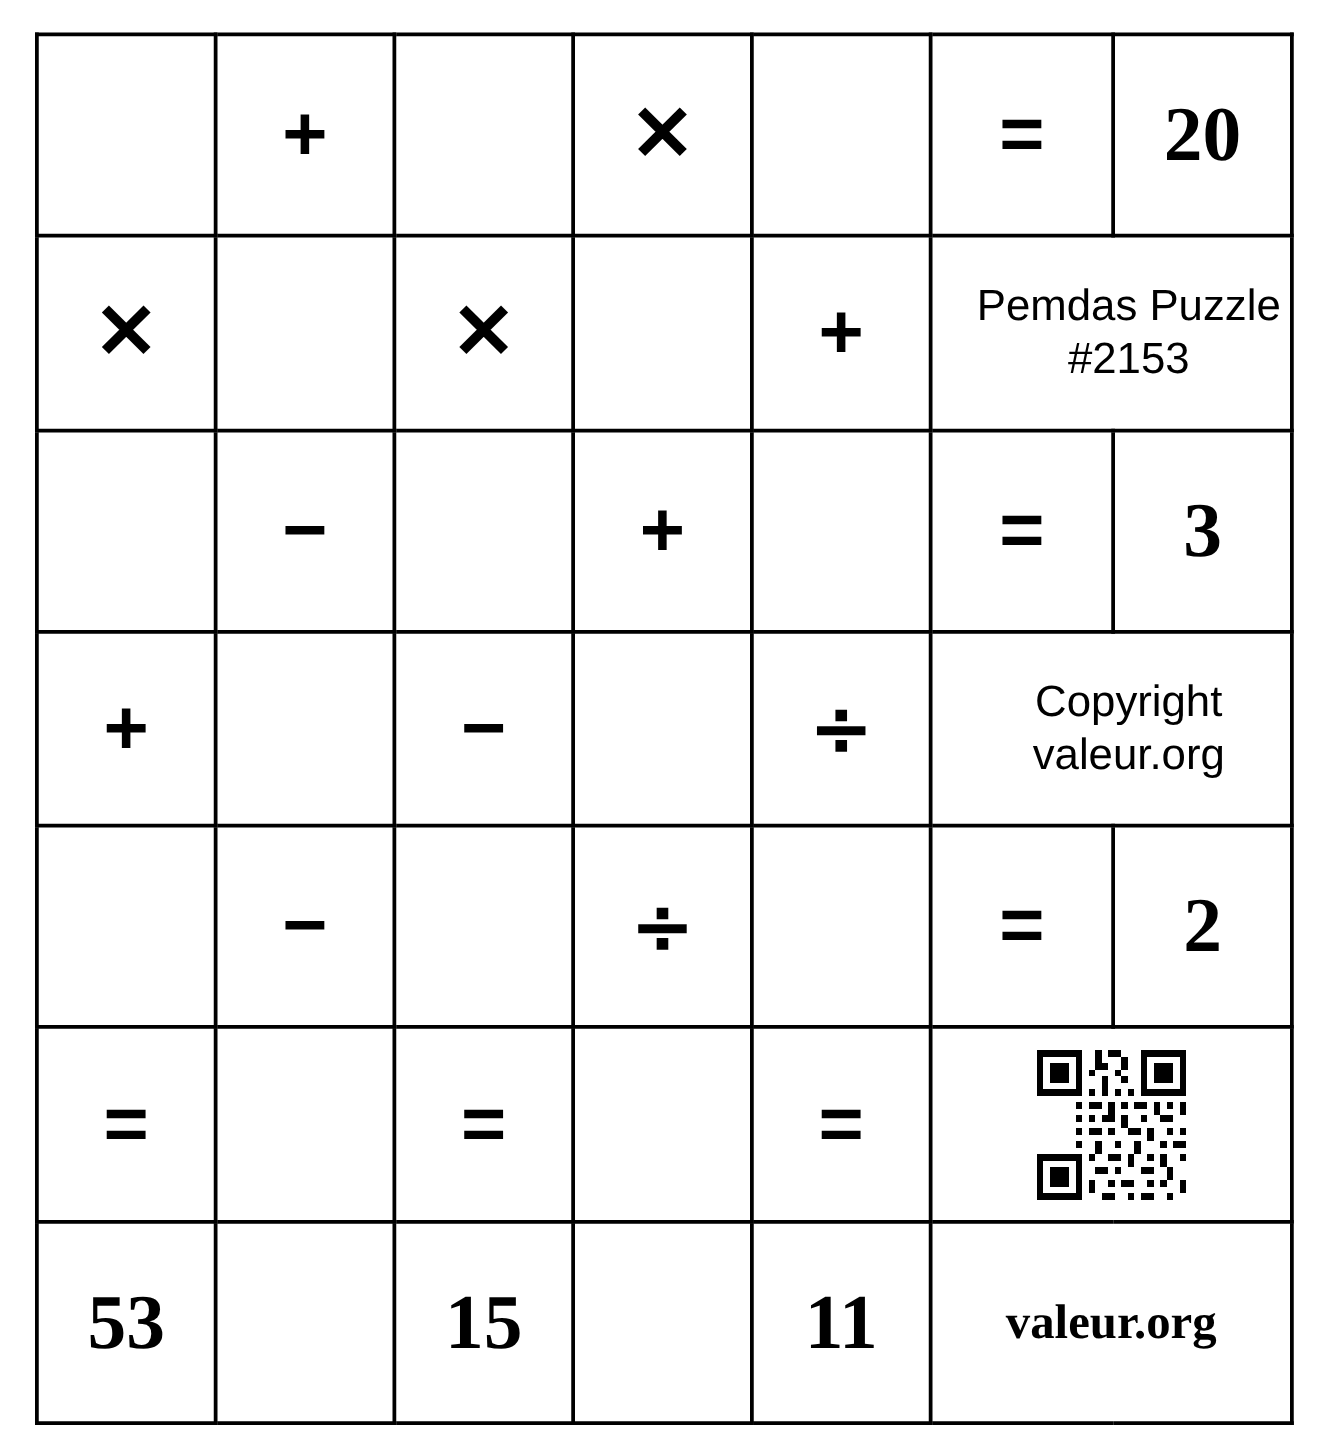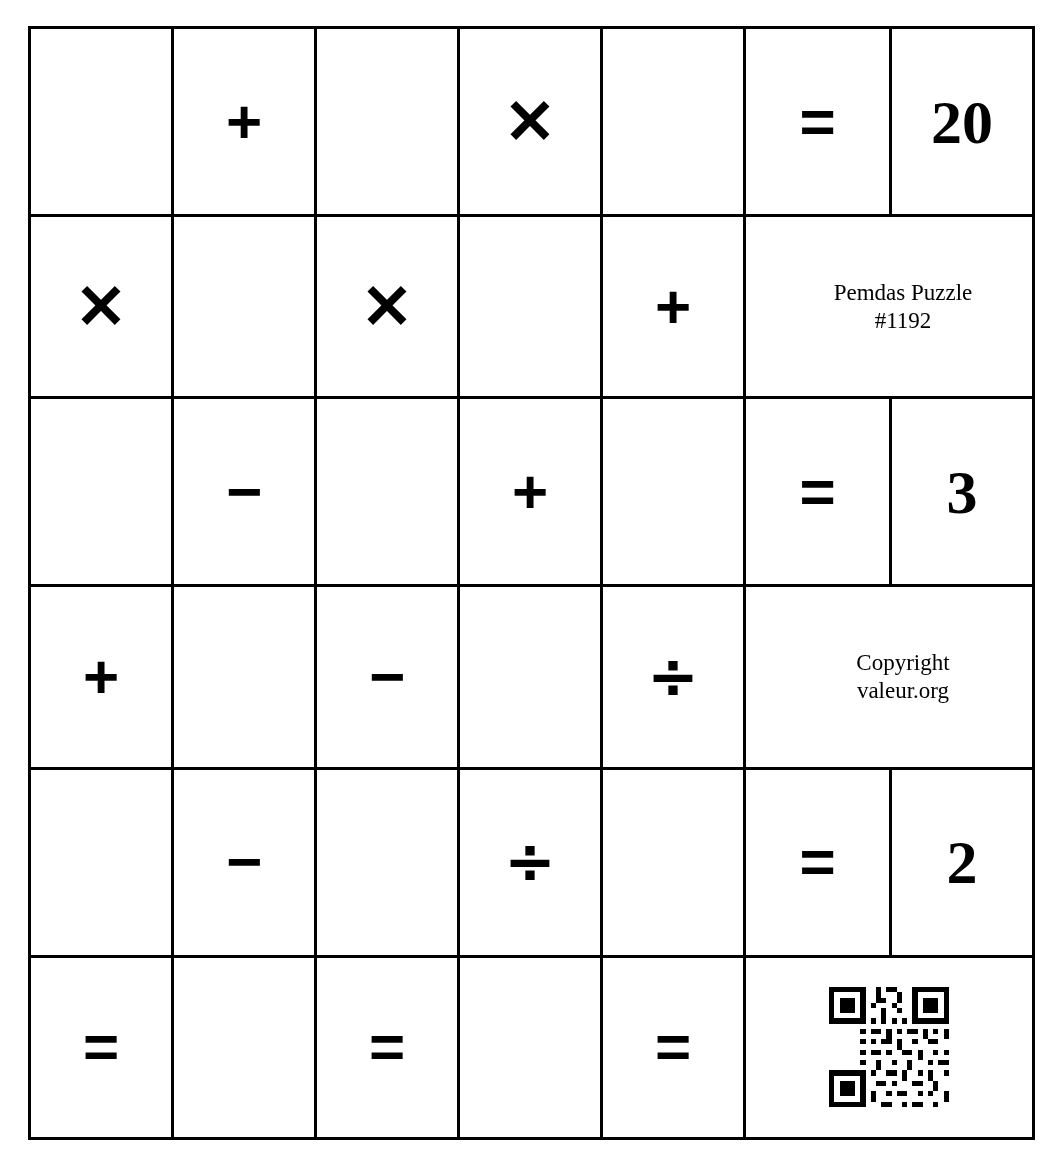--- a/index.html
+++ b/index.html
@@ -68,23 +68,23 @@
     line-height: 1;
     font-family: "Liberation Sans", sans-serif;
   }
   .num {
     font-size: 62px;
     font-weight: bold;
     line-height: 1;
     font-family: "Liberation Serif", serif;
   }
   .label {
-    font-size: 23px;
+    font-size: 35px;
     line-height: 1.2;
-    font-family: Liberation Serif, serif;
+    font-family: Liberation Sans, sans-serif;
     margin-left: 28px;
   }
   .brand {
     font-size: 39px;
     font-weight: bold;
     line-height: 1.1;
     font-family: "Liberation Serif", serif;
   }
   .qr-cell {
     background: #c0c0c0;
@@ -130,21 +130,21 @@
     </tr>
 
     <tr class="r-op">
       <td class="blank"><span class="op">✕</span></td>
       <td class="shaded"></td>
       <td class="blank"><span class="op">✕</span></td>
       <td class="shaded"></td>
       <td class="blank"><span class="op">+</span></td>
       <td class="shaded" colspan="2">
         <div class="label">Pemdas Puzzle</div>
-        <div class="label">#1192</div>
+        <div class="label">#2153</div>
       </td>
     </tr>
 
     <tr class="r-num">
       <td class="blank"><span class="num"></span></td>
       <td class="blank"><span class="op">−</span></td>
       <td class="blank"><span class="num"></span></td>
       <td class="blank"><span class="op">+</span></td>
       <td class="blank"><span class="num"></span></td>
       <td class="blank"><span class="eq">=</span></td>
@@ -262,16 +262,26 @@
               <rect x="11" y="23" width="2" height="1"></rect>
                   <rect x="15" y="23" width="1" height="1"></rect>
               <rect x="17" y="23" width="2" height="1"></rect>
                   <rect x="21" y="23" width="1" height="1"></rect>
             </g>
           </svg>
         </div>
       </td>
     </tr>
 
+    <tr class="r-num">
+      <td class="blank"><span class="num">53</span></td>
+      <td class="shaded"></td>
+      <td class="blank"><span class="num">15</span></td>
+      <td class="shaded"></td>
+      <td class="blank"><span class="num">11</span></td>
+      <td class="shaded" colspan="2">
+        <span class="brand">valeur.org</span>
+      </td>
+    </tr>
 
   </tbody>
 </table>
 </div>
 
 </body></html>

